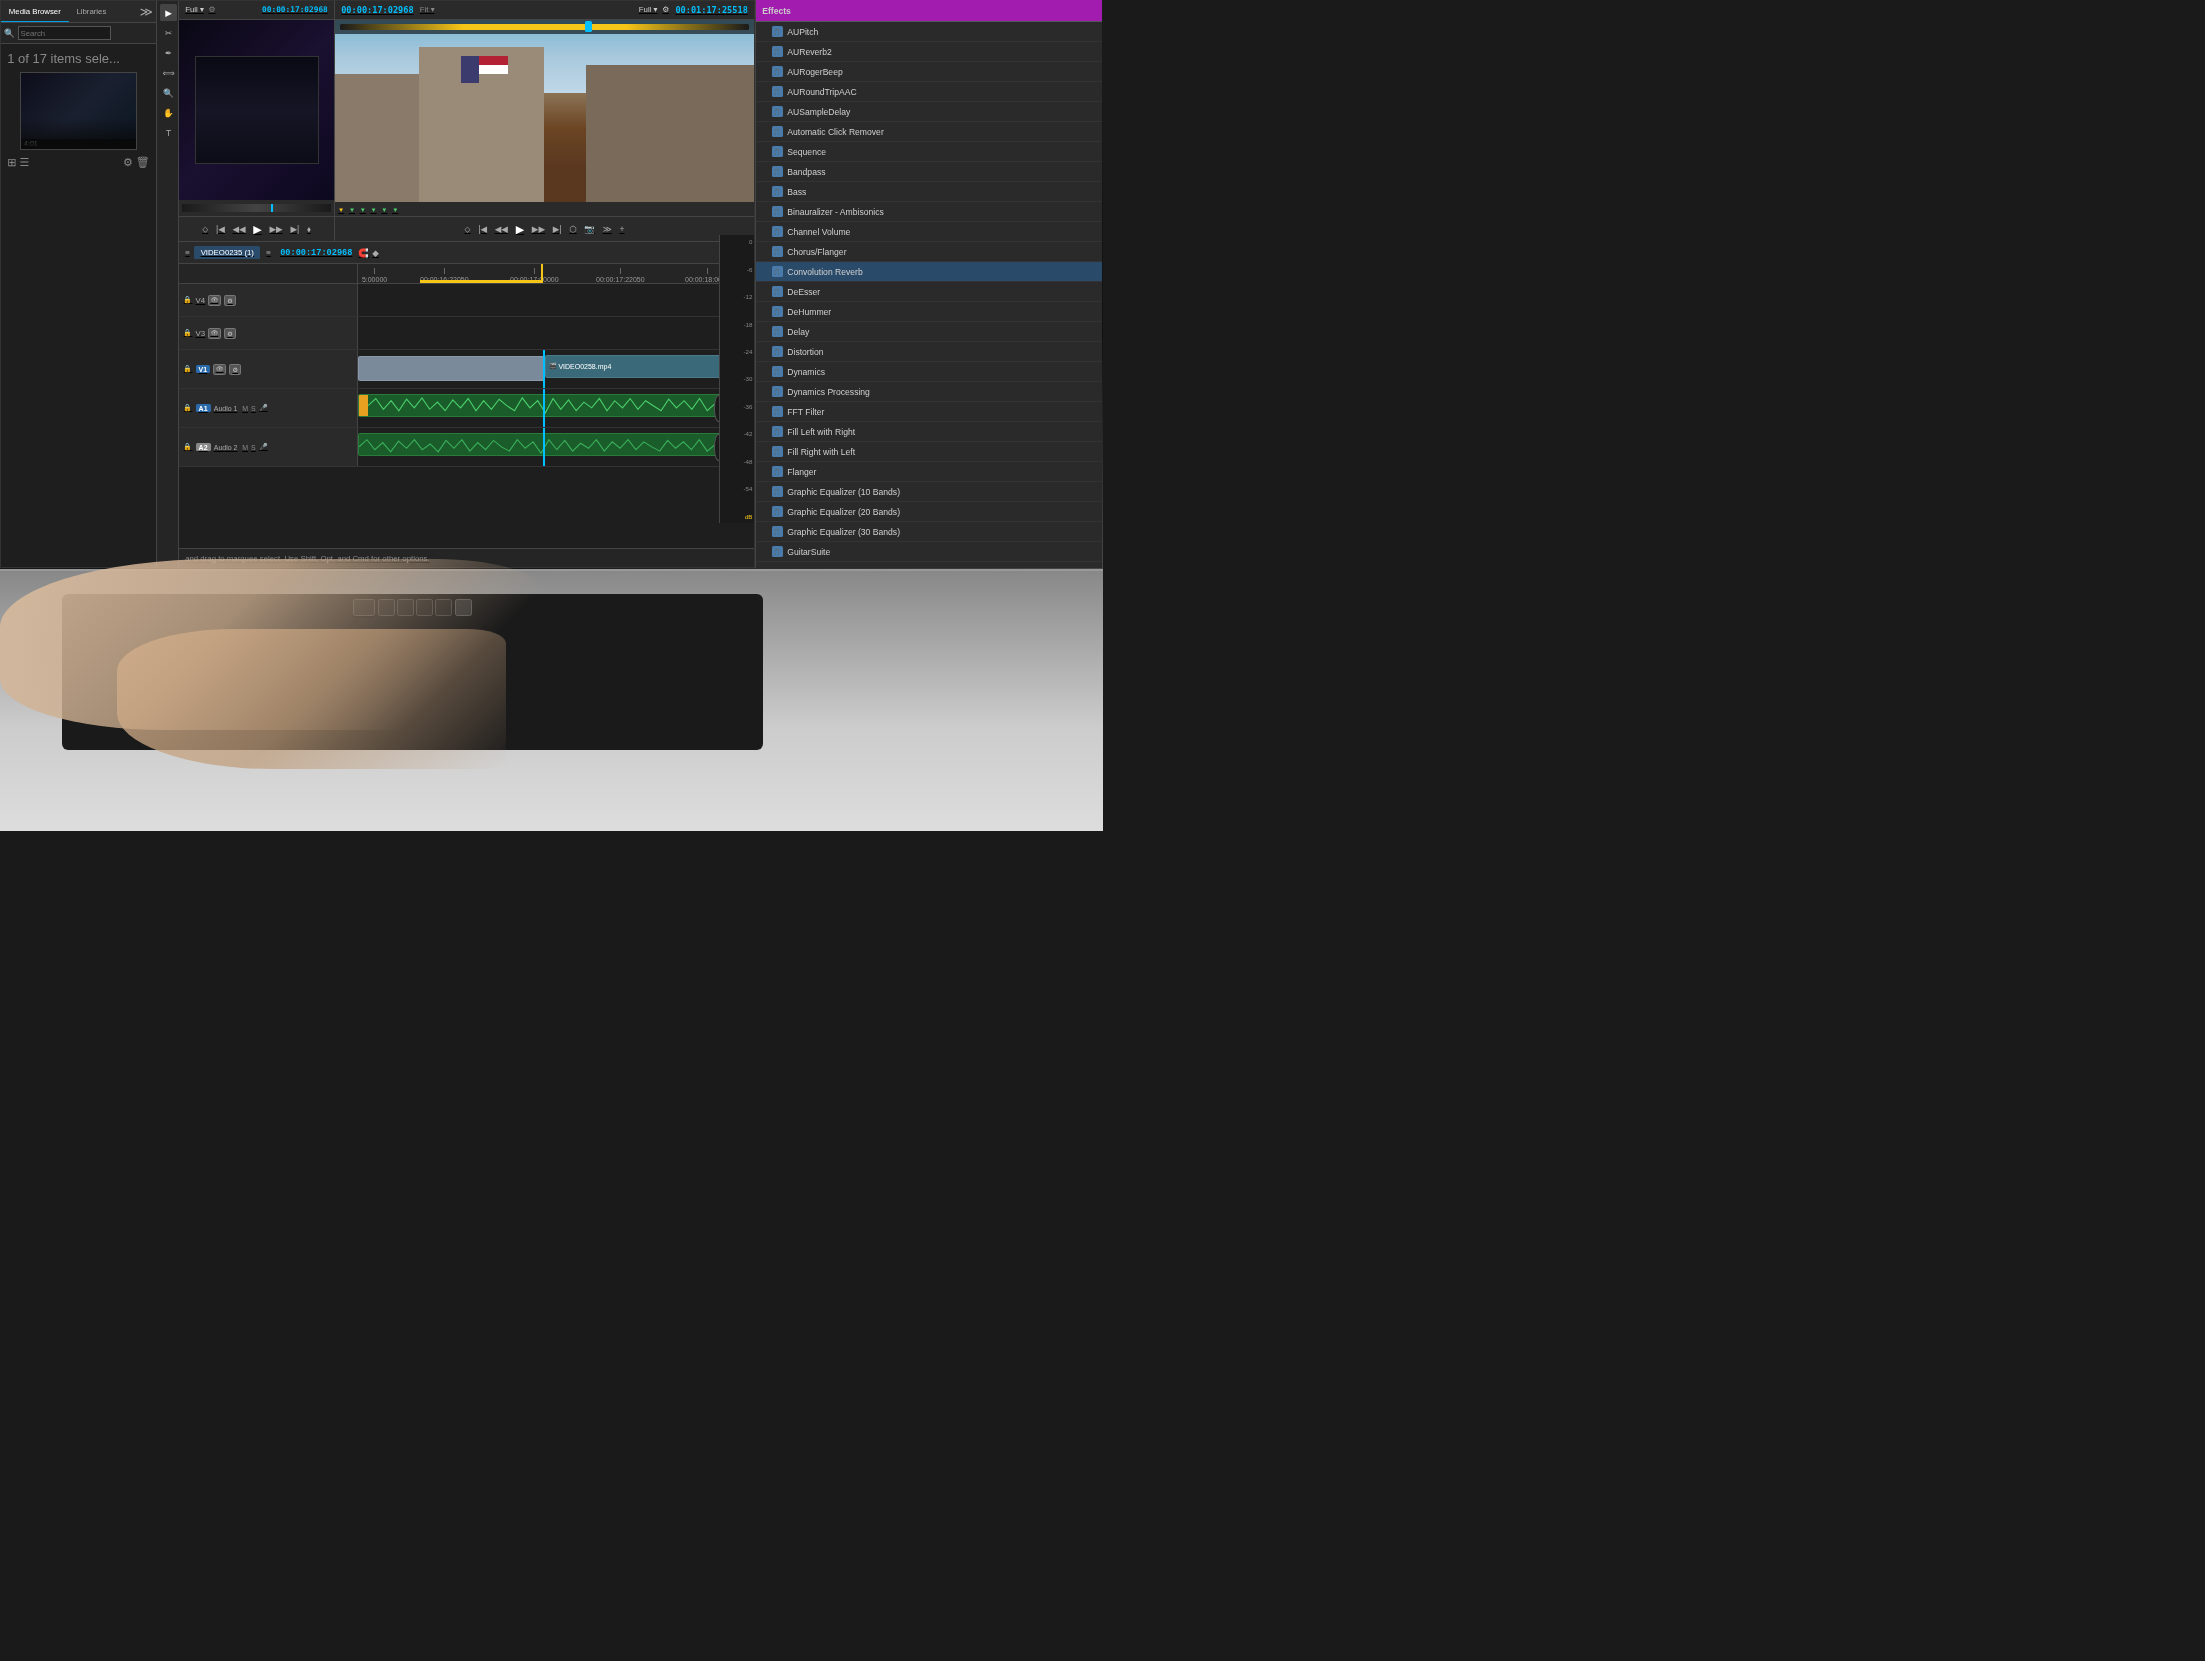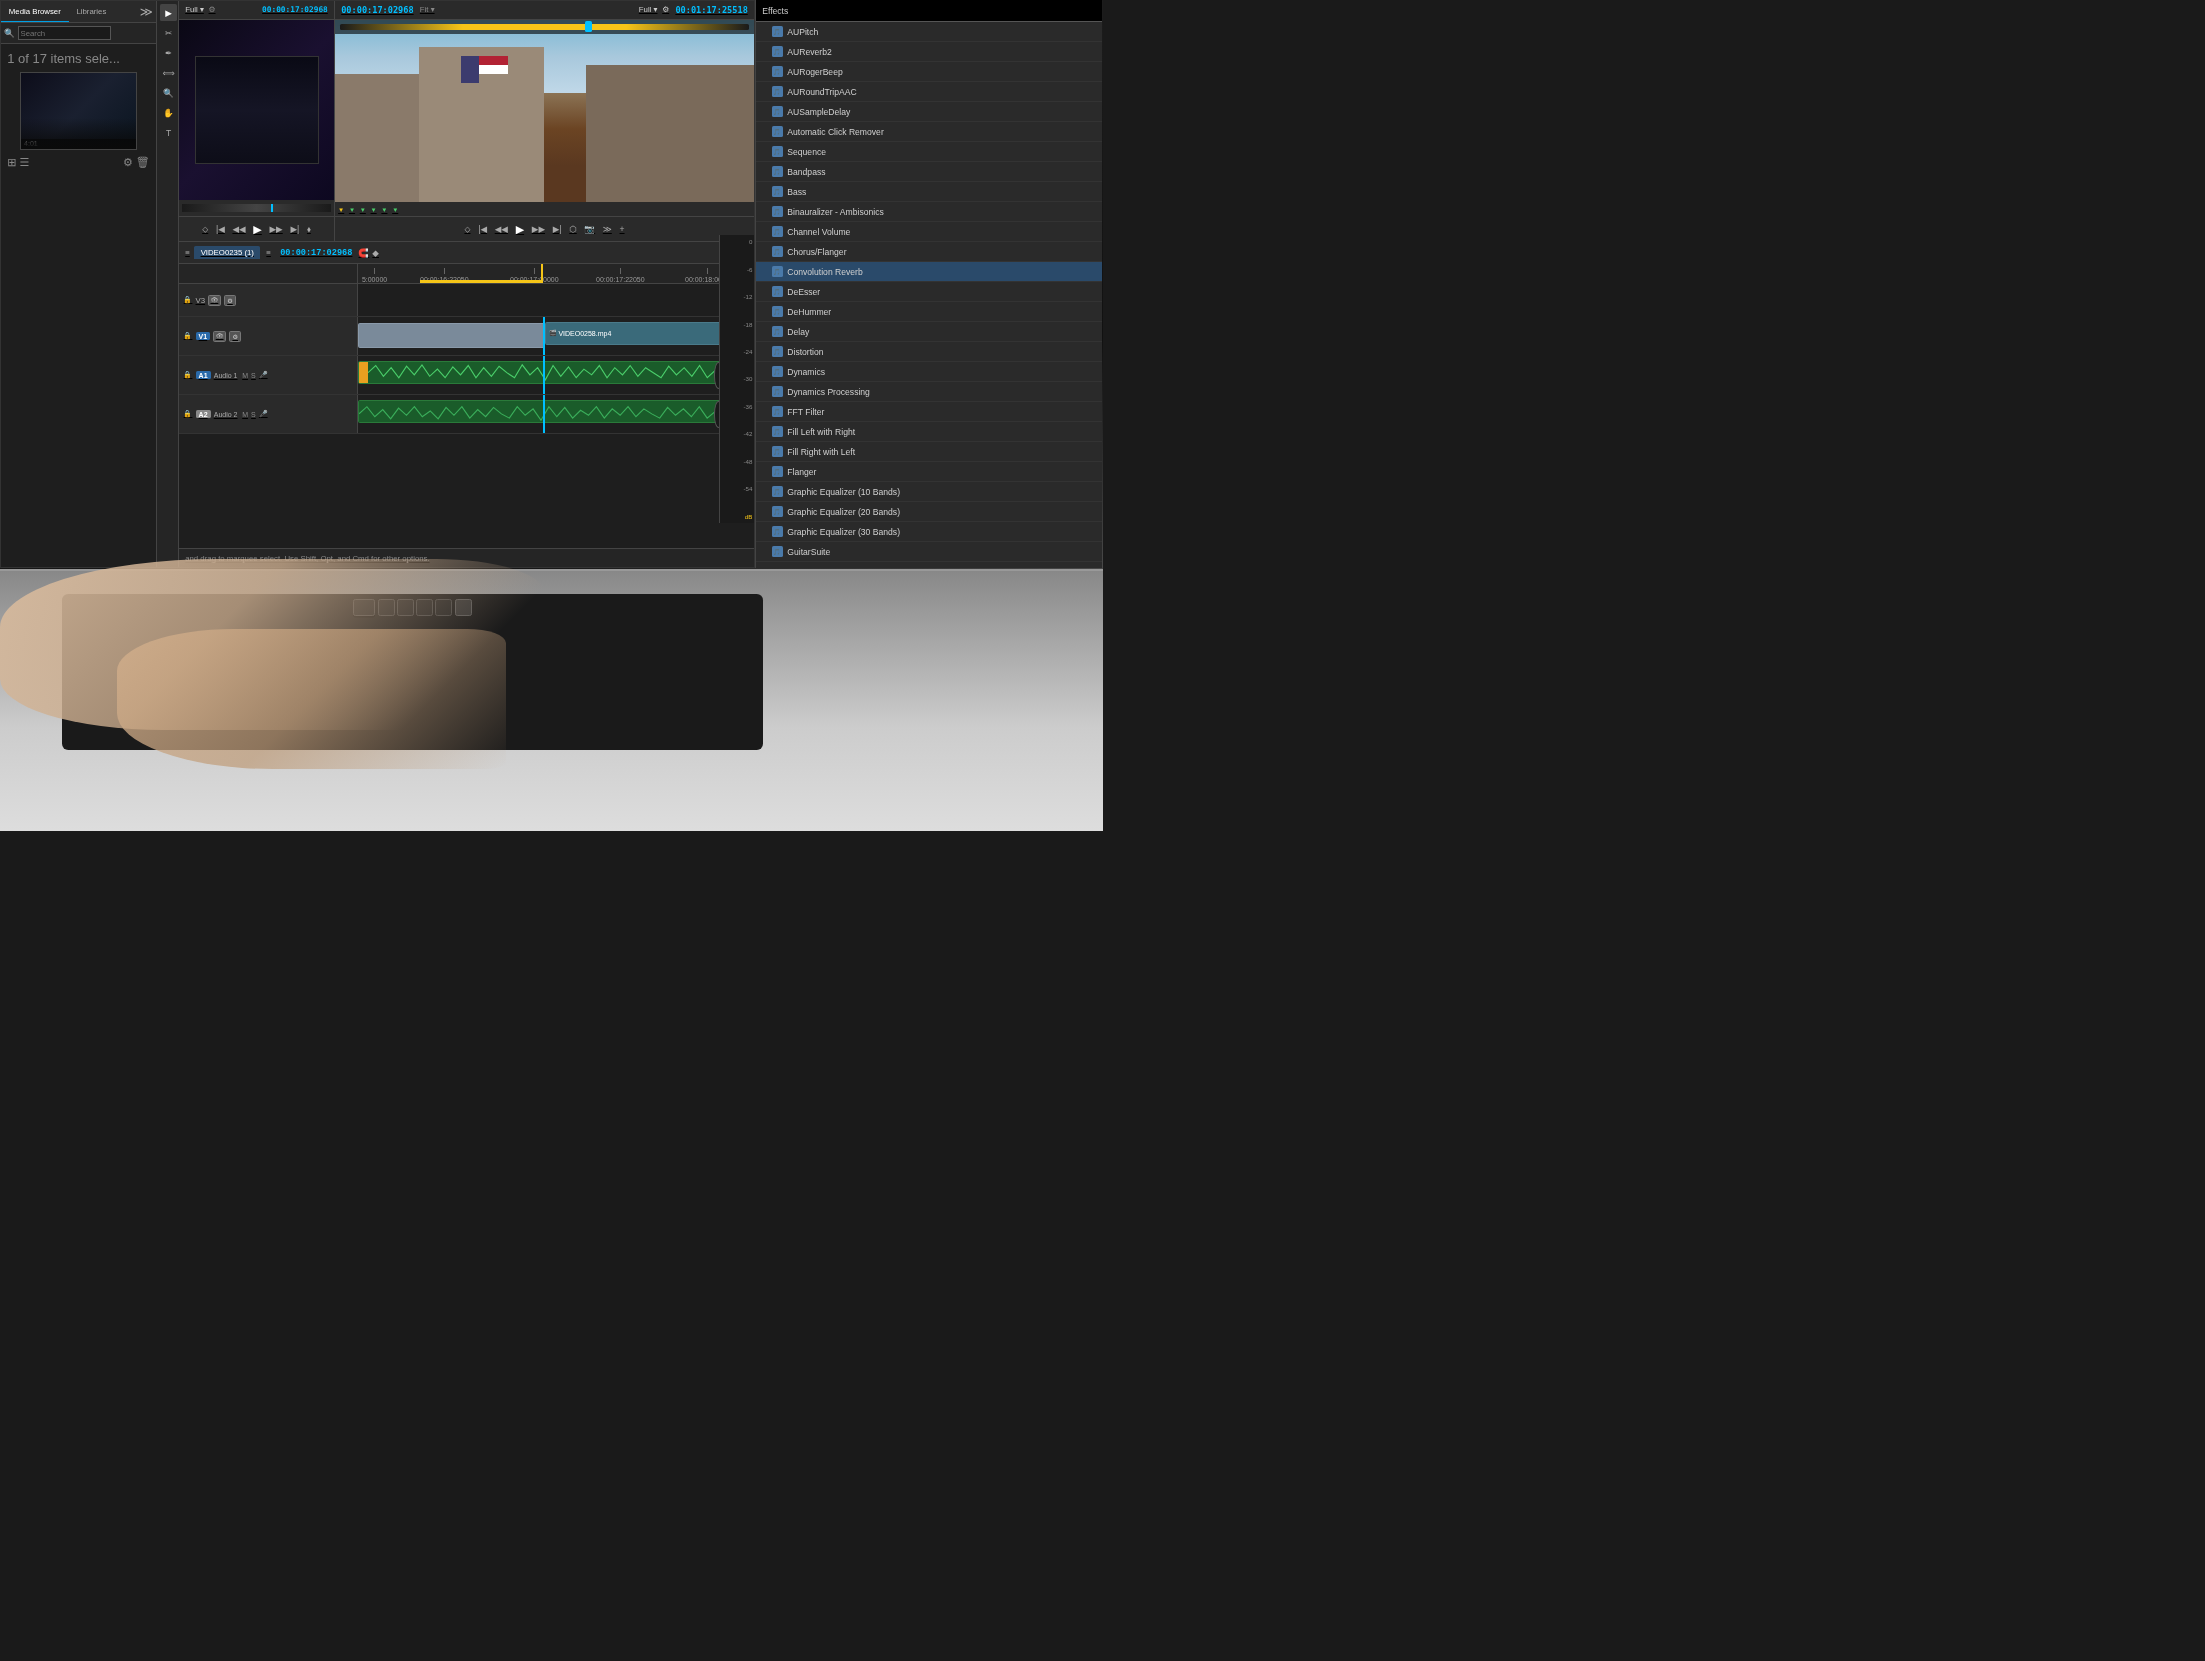--- a/index.html
+++ b/index.html
@@ -369,27 +369,28 @@
       position: absolute;
       top: 0;
       width: 1.6px;
       background: #00bfff;
       z-index: 10;
     }
 
     
     .effects-panel-header {
       height: 22px;
-      background: #000000;
+      background: #a21caf;
       display: flex;
       align-items: center;
       padding: 0 6.2px;
       font-size: 8.6px;
       color: #ccc;
       border-bottom: 0.8px solid #555;
+      font-weight: bold;
     }
 
     .effect-item {
       height: 20px;
       display: flex;
       align-items: center;
       padding: 0 6.2px 0 15.6px;
       font-size: 8.6px;
       color: #d0d0d0;
       border-bottom: 0.8px solid #333;
@@ -671,20 +672,29 @@
             <div class="ruler-mark" style="left:327px;">00:00:18:0000</div>
 
             <div style="position:absolute;top:0;left:183px;width:1.6px;height:100%;background:#f5c518;"></div>
 
             <div style="position:absolute;bottom:0;left:62px;width:121px;height:3.1px;background:#f5c518;"></div>
           </div>
         </div>
 
         <div class="timeline-tracks">
 
+          <div class="track-row">
+            <div class="track-label">
+              <span style="color:#888;font-size:7px;">🔒</span>
+              <span style="color:#aaa;font-size:7.8px;">V4</span>
+              <span class="track-button">👁</span>
+              <span class="track-button">⚙</span>
+            </div>
+            <div class="track-content"></div>
+          </div>
 
           <div class="track-row">
             <div class="track-label">
               <span style="color:#888;font-size:7px;">🔒</span>
               <span style="color:#aaa;font-size:7.8px;">V3</span>
               <span class="track-button">👁</span>
               <span class="track-button">⚙</span>
             </div>
             <div class="track-content"></div>
           </div>

